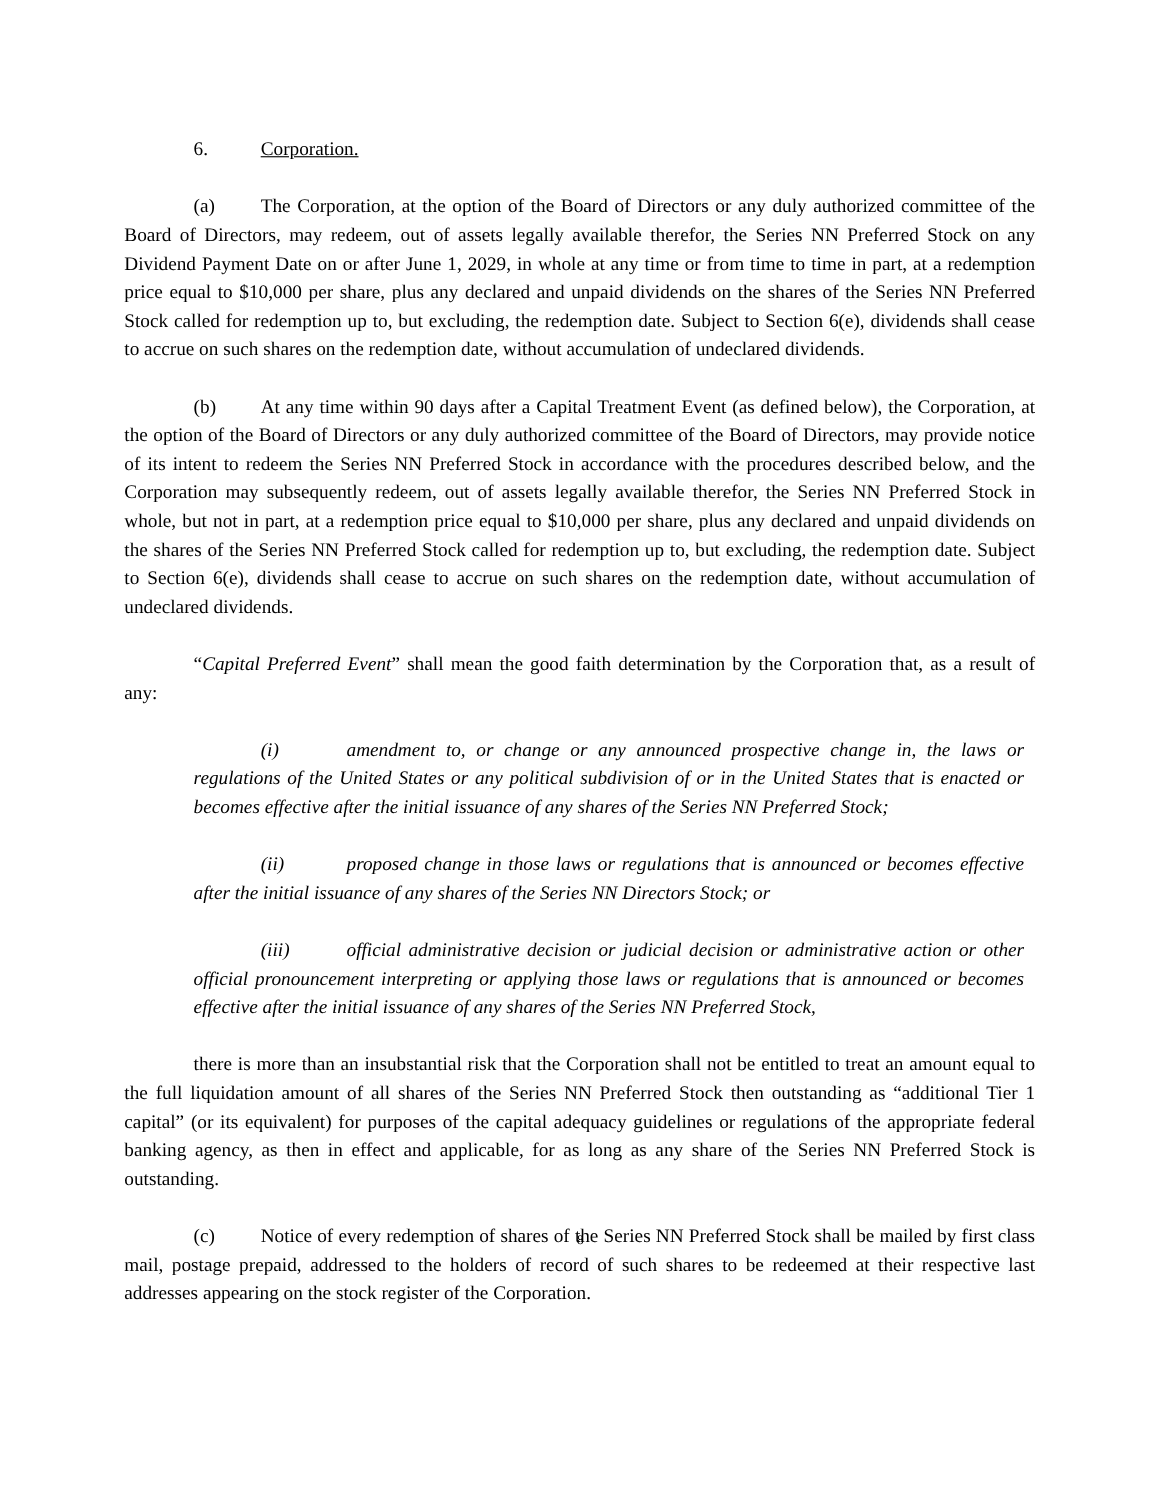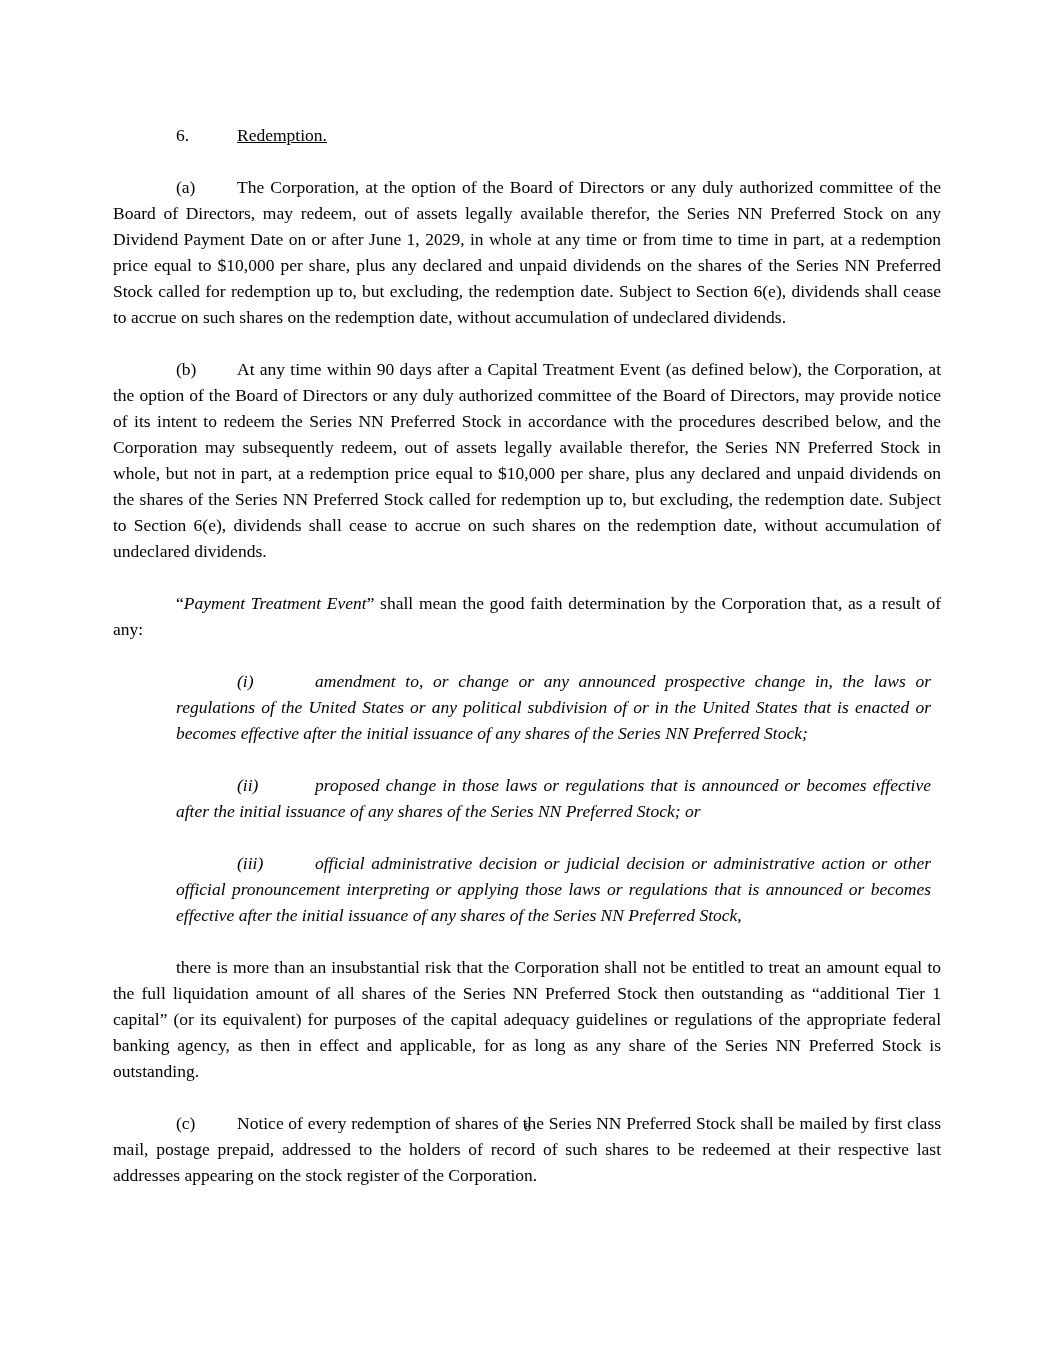--- a/index.html
+++ b/index.html
@@ -62,41 +62,41 @@
     font-size: 12px;
     line-height: 14px;
   }
 </style>
 </head>
 <body>
 
 <div class="page">
 
   <div class="heading">
-    <span class="label">6.</span><span class="title">Redemption.</span>
+    <span class="label">6.</span><span class="title">Corporation.</span>
   </div>
 
   <p class="para indent">
     <span class="label">(a)</span><span>The Corporation, at the option of the Board of Directors or any duly authorized committee of the Board of Directors, may redeem, out of assets legally available therefor, the Series NN Preferred Stock on any Dividend Payment Date on or after June 1, 2029, in whole at any time or from time to time in part, at a redemption price equal to $10,000 per share, plus any declared and unpaid dividends on the shares of the Series NN Preferred Stock called for redemption up to, but excluding, the redemption date.  Subject to Section 6(e), dividends shall cease to accrue on such shares on the redemption date, without accumulation of undeclared dividends.</span>
   </p>
 
   <p class="para indent">
     <span class="label">(b)</span><span>At any time within 90 days after a Capital Treatment Event (as defined below), the Corporation, at the option of the Board of Directors or any duly authorized committee of the Board of Directors, may provide notice of its intent to redeem the Series NN Preferred Stock in accordance with the procedures described below, and the Corporation may subsequently redeem, out of assets legally available therefor, the Series NN Preferred Stock in whole, but not in part, at a redemption price equal to $10,000 per share, plus any declared and unpaid dividends on the shares of the Series NN Preferred Stock called for redemption up to, but excluding, the redemption date.  Subject to Section 6(e), dividends shall cease to accrue on such shares on the redemption date, without accumulation of undeclared dividends.</span>
   </p>
 
   <p class="para indent">
-    <span>“</span><span class="it">Payment Treatment Event</span><span>” shall mean the good faith determination by the Corporation that, as a result of any:</span>
+    <span>“</span><span class="it">Capital Preferred Event</span><span>” shall mean the good faith determination by the Corporation that, as a result of any:</span>
   </p>
 
   <p class="item">
     <span class="label">(i)</span><span>amendment to, or change or any announced prospective change in, the laws or regulations of the United States or any political subdivision of or in the United States that is enacted or becomes effective after the initial issuance of any shares of the Series NN Preferred Stock;</span>
   </p>
 
   <p class="item">
-    <span class="label">(ii)</span><span>proposed change in those laws or regulations that is announced or becomes effective after the initial issuance of any shares of the Series NN Preferred Stock; or</span>
+    <span class="label">(ii)</span><span>proposed change in those laws or regulations that is announced or becomes effective after the initial issuance of any shares of the Series NN Directors Stock; or</span>
   </p>
 
   <p class="item">
     <span class="label">(iii)</span><span>official administrative decision or judicial decision or administrative action or other official pronouncement interpreting or applying those laws or regulations that is announced or becomes effective after the initial issuance of any shares of the Series NN Preferred Stock,</span>
   </p>
 
   <p class="para indent">
     <span>there is more than an insubstantial risk that the Corporation shall not be entitled to treat an amount equal to the full liquidation amount of all shares of the Series NN Preferred Stock then outstanding as “additional Tier 1 capital” (or its equivalent) for purposes of the capital adequacy guidelines or regulations of the appropriate federal banking agency, as then in effect and applicable, for as long as any share of the Series NN Preferred Stock is outstanding.</span>
   </p>
 

